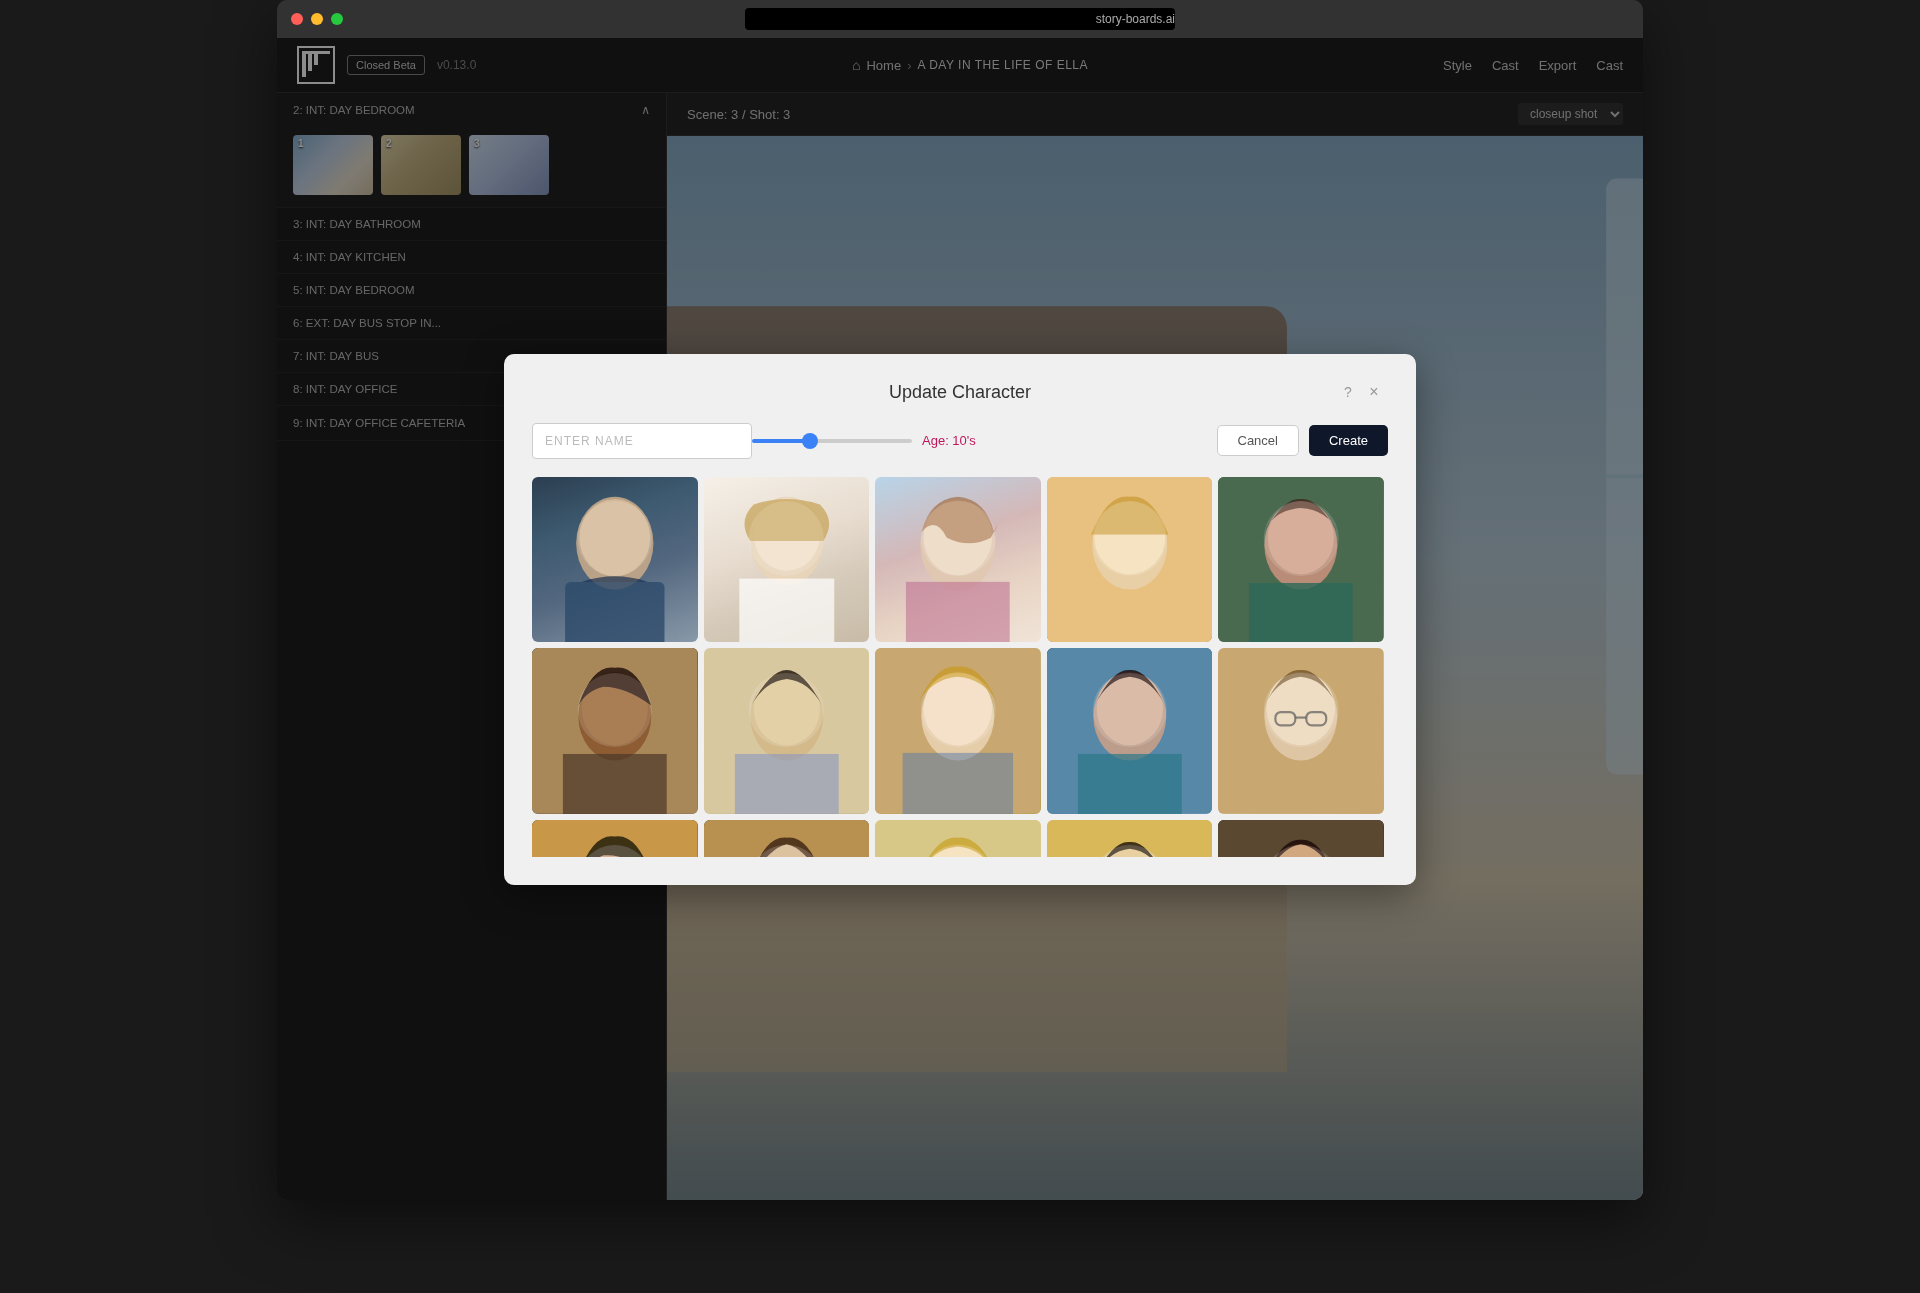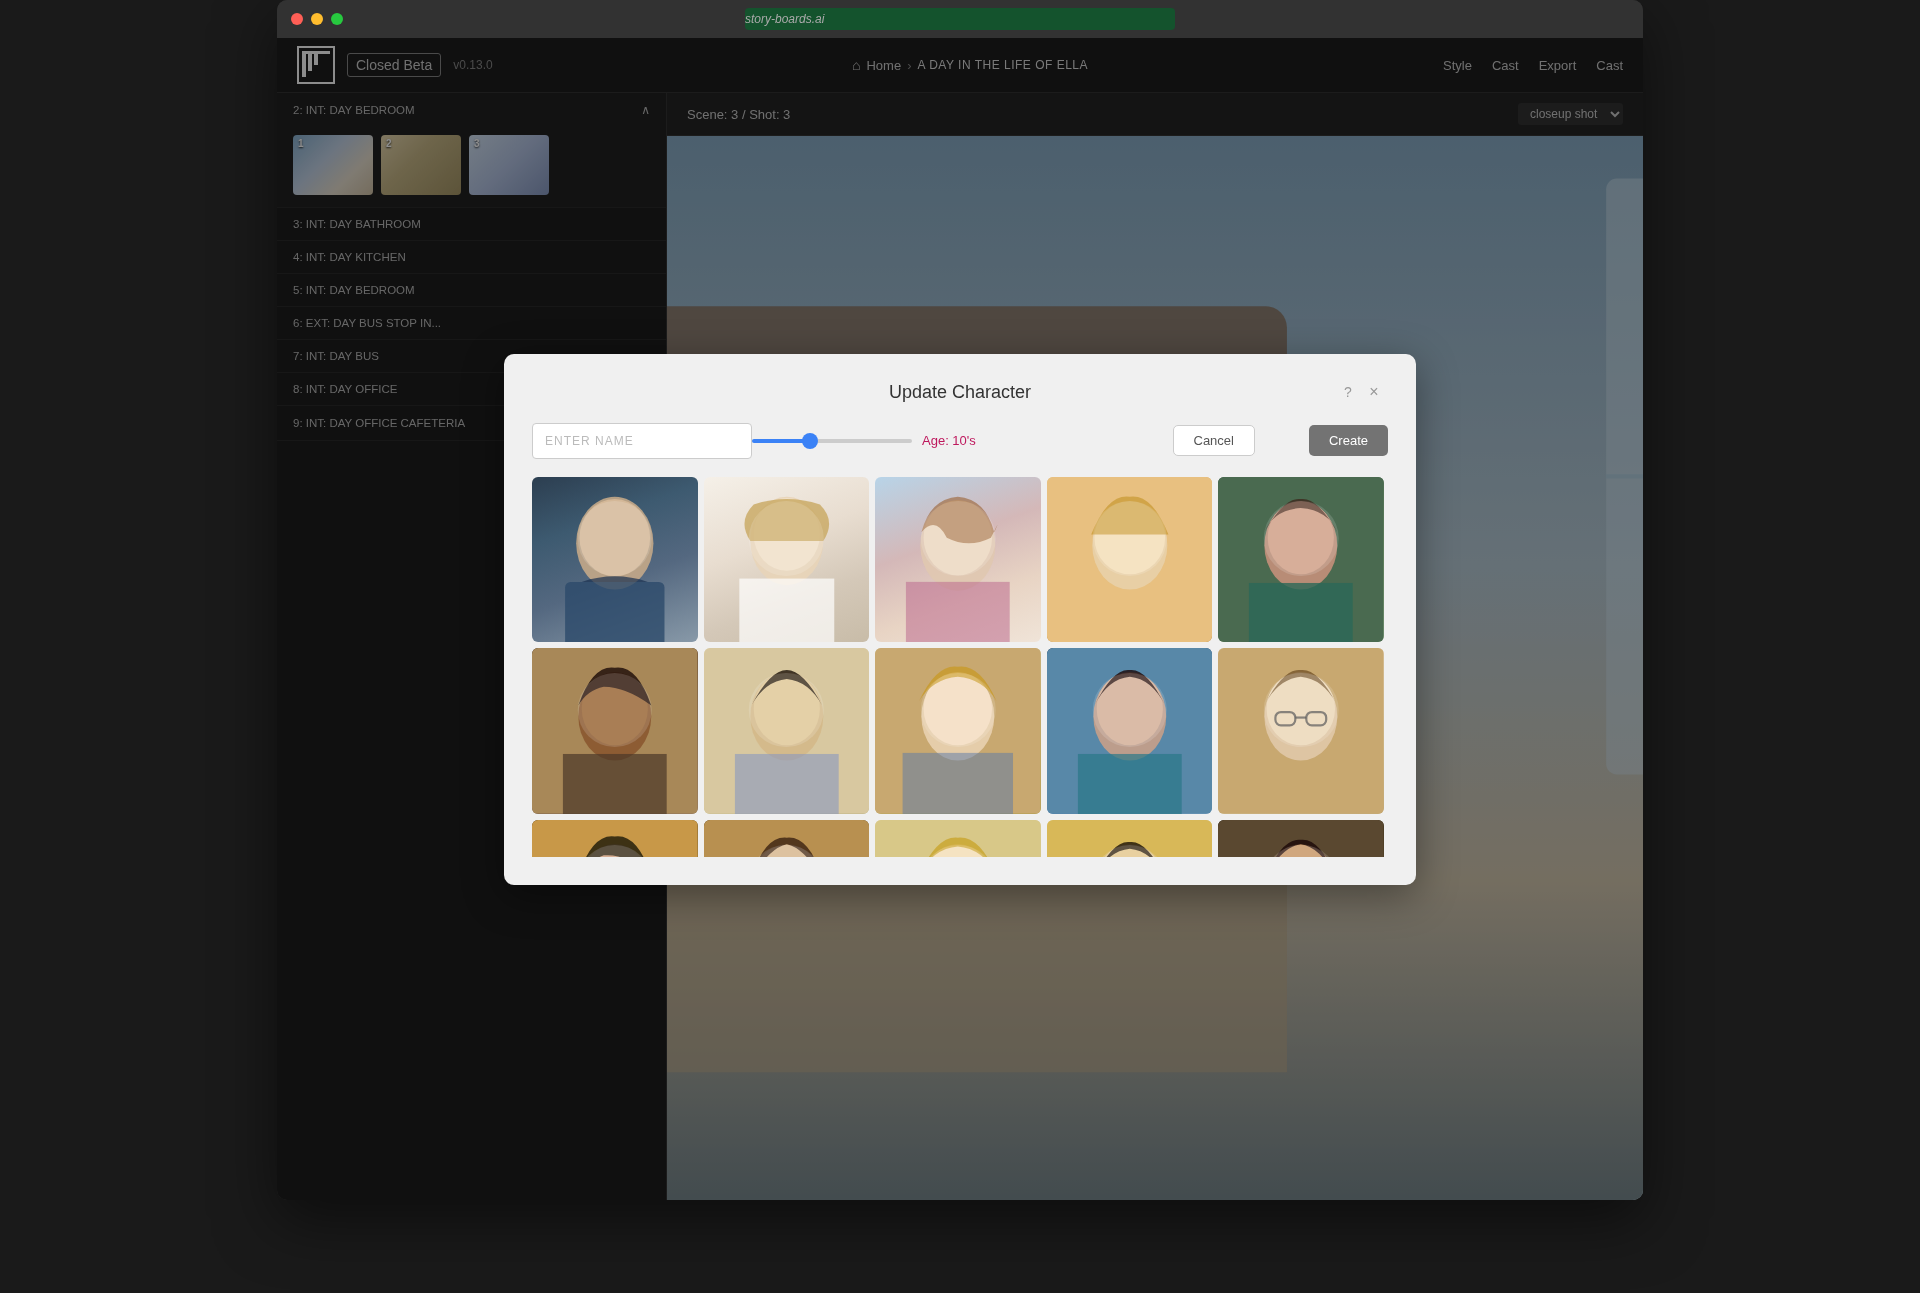--- a/index.html
+++ b/index.html
@@ -42,26 +42,25 @@
     .traffic-red { background: #ff5f56; }
     .traffic-yellow { background: #ffbd2e; }
     .traffic-green { background: #27c93f; }
 
     .url-bar {
       position: absolute;
       left: 50%;
       transform: translateX(-50%);
       width: 430px;
       height: 22px;
-      background: #14532d;
+      background: #000000;
       border-radius: 4px;
       display: flex;
       align-items: center;
-      justify-content: flex-start;
-      font-style: italic;
+      justify-content: flex-end;
     }
     .url-bar span {
       color: #aaa;
       font-size: 12px;
     }
 
     
     .app-header {
       height: 55px;
       background: #1e1e1e;
@@ -86,21 +85,21 @@
       color: white;
       font-size: 10px;
       font-weight: bold;
       line-height: 1.1;
       text-align: center;
     }
     .beta-badge {
       background: transparent;
       border: 1px solid #888;
       color: #ccc;
-      font-size: 14px;
+      font-size: 11px;
       padding: 3px 8px;
       border-radius: 3px;
     }
     .version-text {
       color: #888;
       font-size: 12px;
     }
     .breadcrumb {
       flex: 1;
       display: flex;
@@ -330,25 +329,24 @@
       border: 1px solid #ccc;
       background: white;
       color: #555;
       font-size: 13px;
       cursor: pointer;
     }
     .btn-create {
       padding: 7px 20px;
       border-radius: 5px;
       border: none;
-      background: #737373;
+      background: #0f172a;
       color: white;
       font-size: 13px;
       cursor: pointer;
-      margin-left: 44px;
     }
 
     
     .character-grid {
       display: grid;
       grid-template-columns: repeat(5, 1fr);
       gap: 6px;
       max-height: 380px;
       overflow-y: auto;
       padding-right: 4px;

